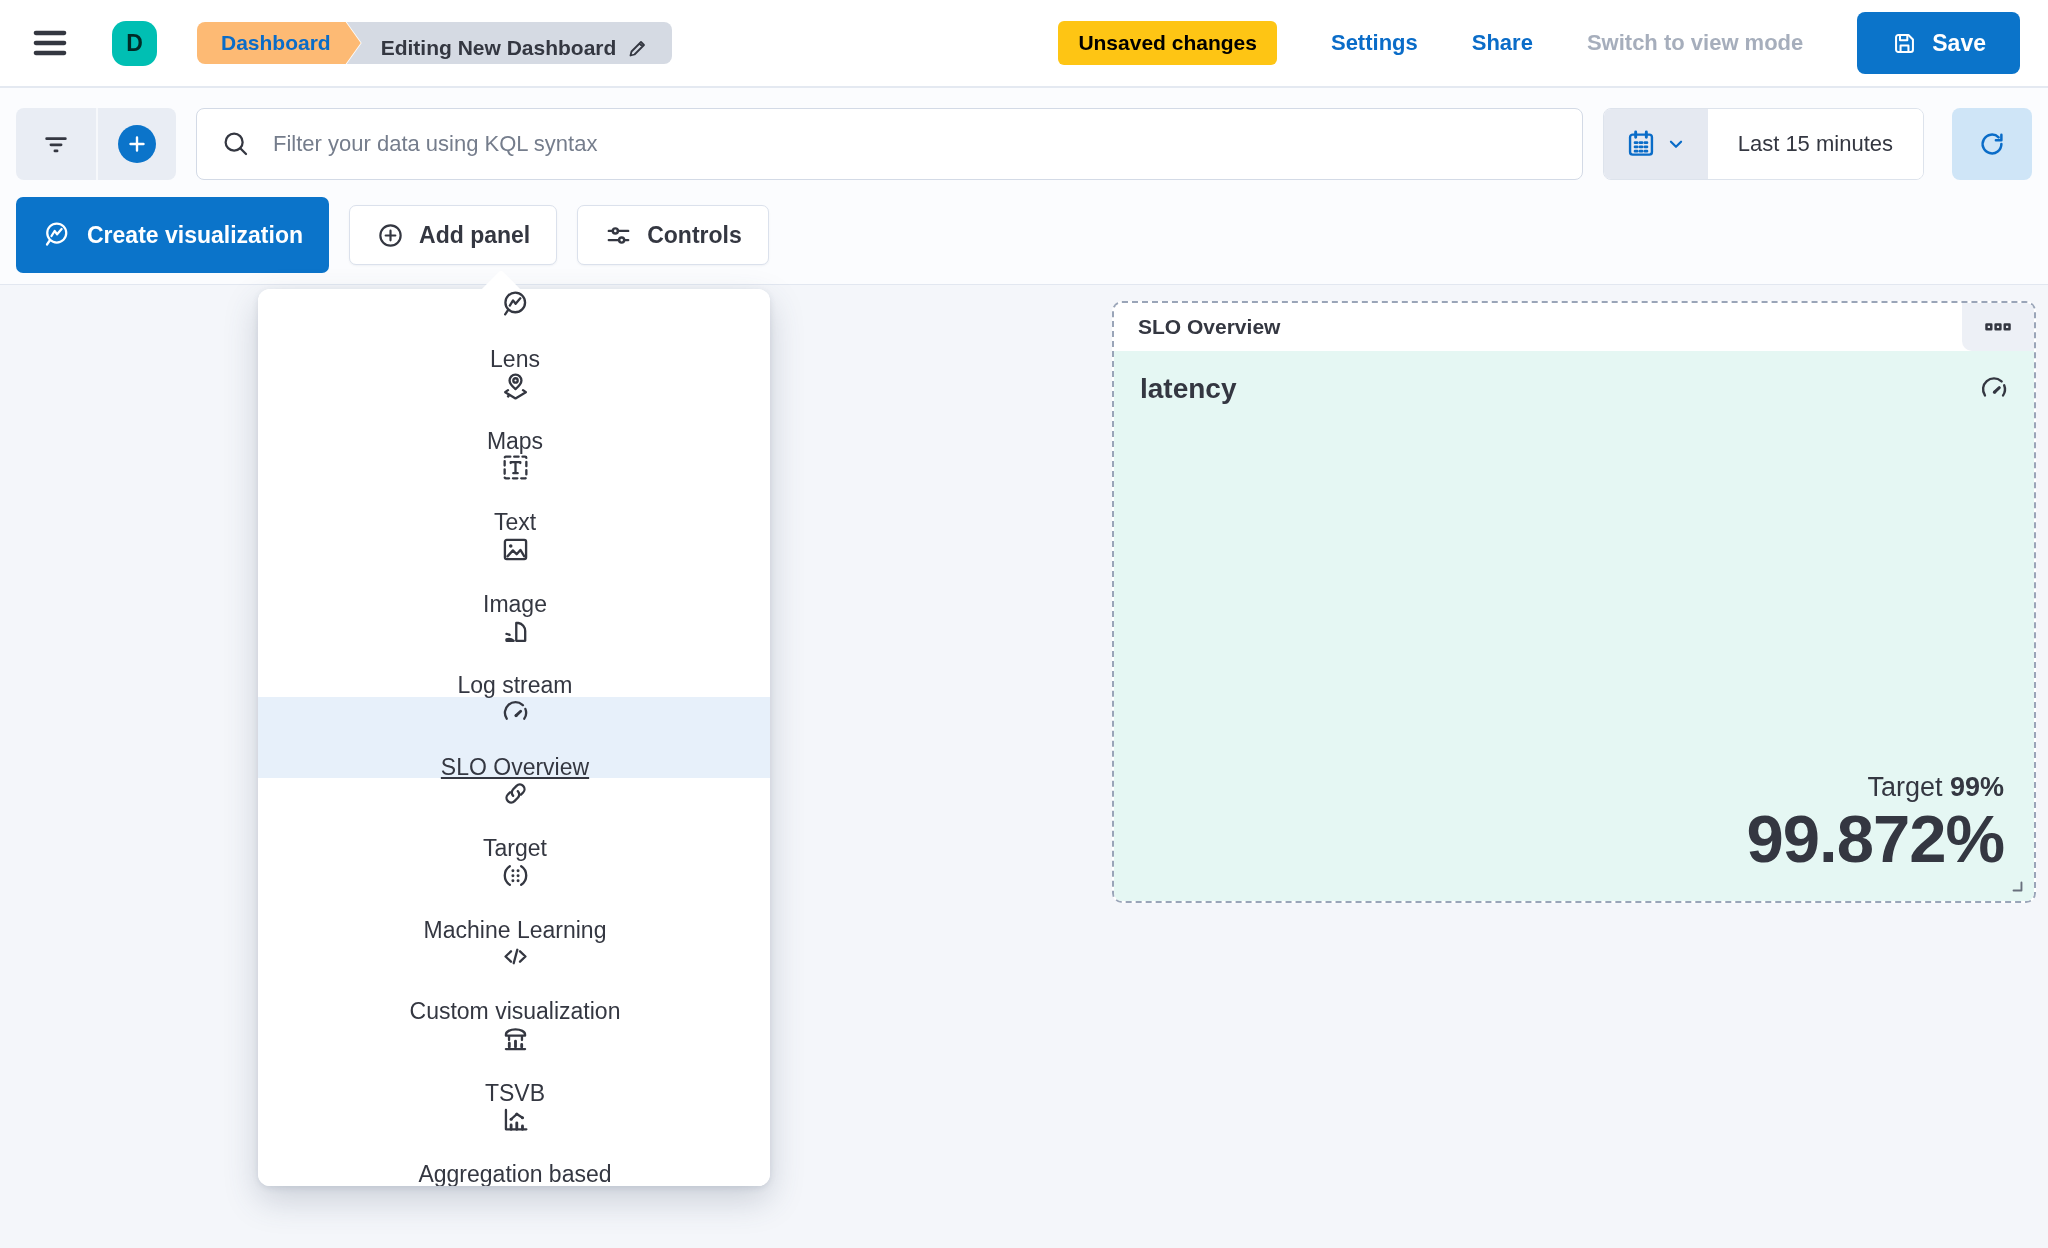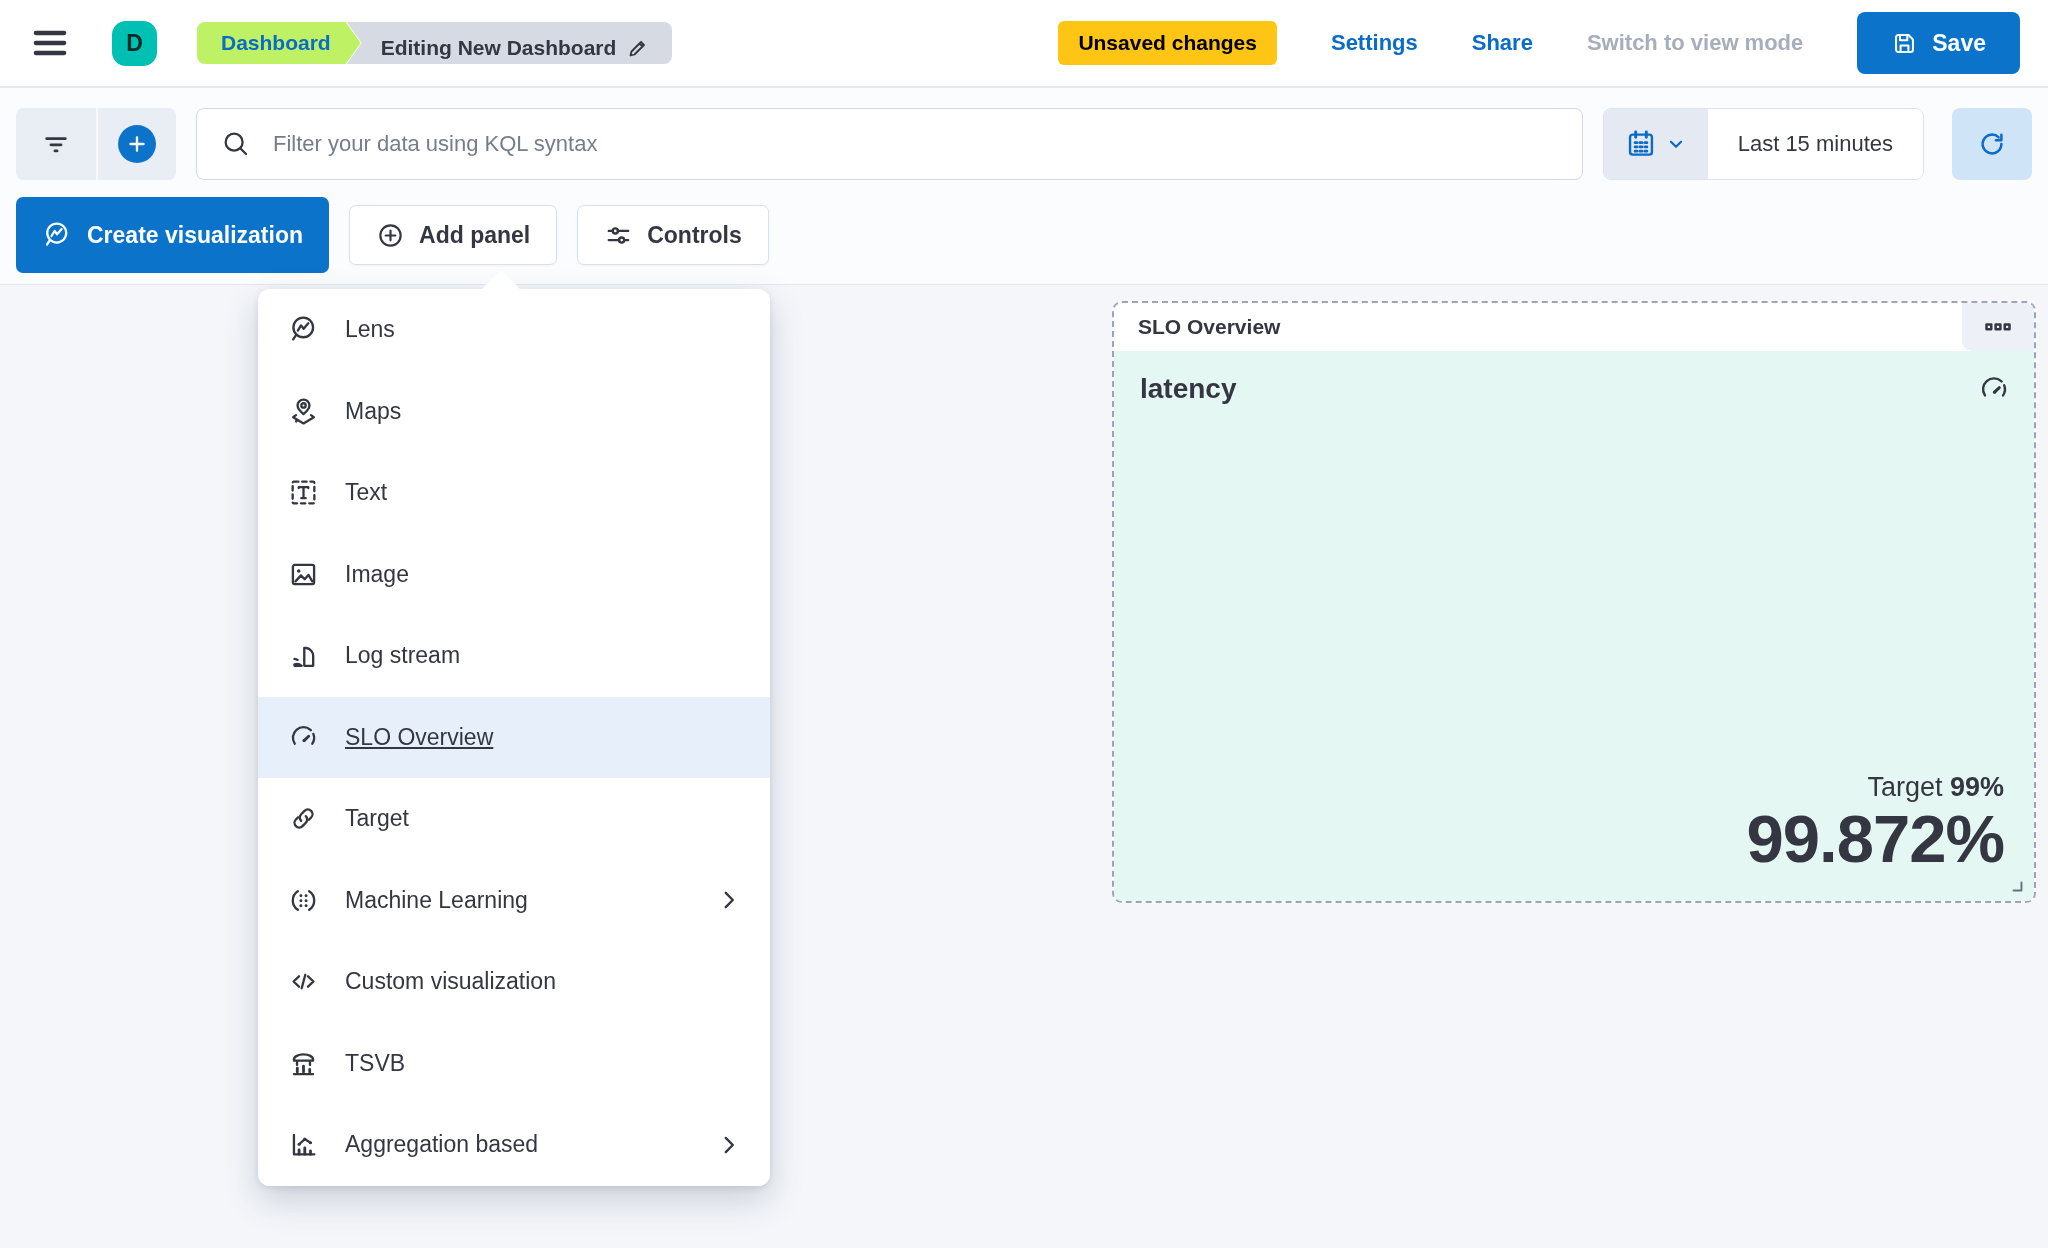--- a/index.html
+++ b/index.html
@@ -14,21 +14,21 @@
   
   .top-bar { height:88px; background:#fff; display:flex; align-items:center;
              border-bottom:2px solid #e4e9f1; padding:0 28px; position:relative; z-index:30; }
   .hamburger { width:44px; height:44px; display:flex; align-items:center; justify-content:center;
                color:#343741; cursor:pointer; }
   .avatar { width:45px; height:45px; border-radius:14px; background:#00bfb3; color:#002b26;
             font-size:23px; font-weight:700; display:flex; align-items:center; justify-content:center;
             margin-left:40px; cursor:pointer; }
   .breadcrumbs { display:flex; align-items:center; margin-left:40px; height:42px; }
   .crumb { height:42px; display:flex; align-items:center; font-size:21px; font-weight:600; }
-  .crumb1 { background:#bef264; color:#0a6cc8; padding:0 30px 0 24px;
+  .crumb1 { background:#fdba74; color:#0a6cc8; padding:0 30px 0 24px;
             clip-path:polygon(0 0,calc(100% - 15px) 0,100% 50%,calc(100% - 15px) 100%,0 100%);
             filter:drop-shadow(4px 0 0 #fff); z-index:2; border-radius:8px 0 0 8px; }
   .crumb2 { background:#d5dae3; color:#343741; padding:10px 22px 0 34px; margin-left:-14px;
             clip-path:polygon(0 0,100% 0,100% 100%,0 100%,15px 50%); border-radius:0 8px 8px 0; gap:10px; }
   .top-right { margin-left:auto; display:flex; align-items:center; gap:54px; }
   .badge-warn { background:#fec514; color:#000; font-size:21px; font-weight:600;
                 height:44px; display:flex; align-items:center; padding:0 20px; border-radius:6px; }
   .hdr-link { font-size:22px; font-weight:700; color:#0a6cc8; cursor:pointer; }
   .hdr-link.disabled { color:#a6aebc; cursor:default; }
   .btn-primary { background:#0b74ca; color:#fff; border:none; border-radius:8px; height:62px;
@@ -67,21 +67,21 @@
             background:#f4f6fa; border-top:1px solid #e2e7f0; }
 
   
   .popover { position:absolute; left:258px; top:4px; width:512px; background:#fff; border-radius:12px;
              box-shadow:0 14px 34px rgba(60,75,100,.22), 0 2px 6px rgba(60,75,100,.12);
              padding:0; z-index:20; }
   .popover .caret { position:absolute; top:-13px; left:228px; width:30px; height:30px; background:#fff;
                     transform:rotate(45deg); border-radius:3px; }
   .menu-list { position:relative; background:#fff; border-radius:12px; overflow:hidden; }
   .menu-item { height:81.5px; display:flex; align-items:center; padding:0 28px 0 30px; gap:26px;
-               font-size:23px; color:#343741; cursor:pointer; }
+               font-size:23px; color:#343741; cursor:pointer;flex-direction:column; }
   .menu-item.highlighted { background:#e7f0fa; }
   .menu-item.highlighted .mi-label { text-decoration:underline; }
   .mi-icon { width:31px; height:31px; color:#343741; flex:0 0 auto; }
   .mi-label { flex:1; }
   .mi-chevron { width:26px; height:26px; color:#343741; }
   .mi-chevron.hidden { visibility:hidden; }
 
   
   .slo-panel { position:absolute; left:1112px; top:16px; width:924px; height:602px;
                border:2px dashed #9aa5b8; border-radius:10px; background:#fff; z-index:5; display:flex; flex-direction:column; }

